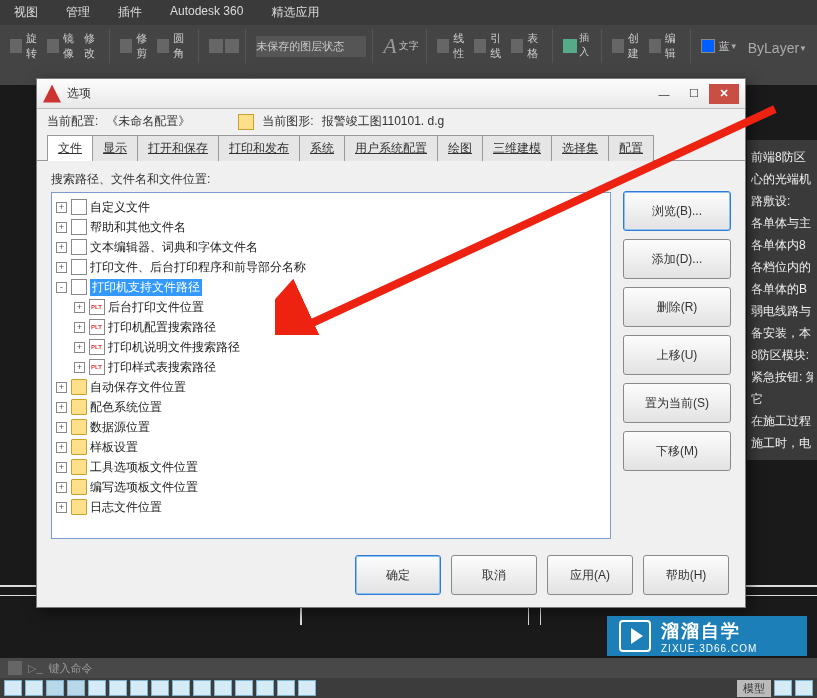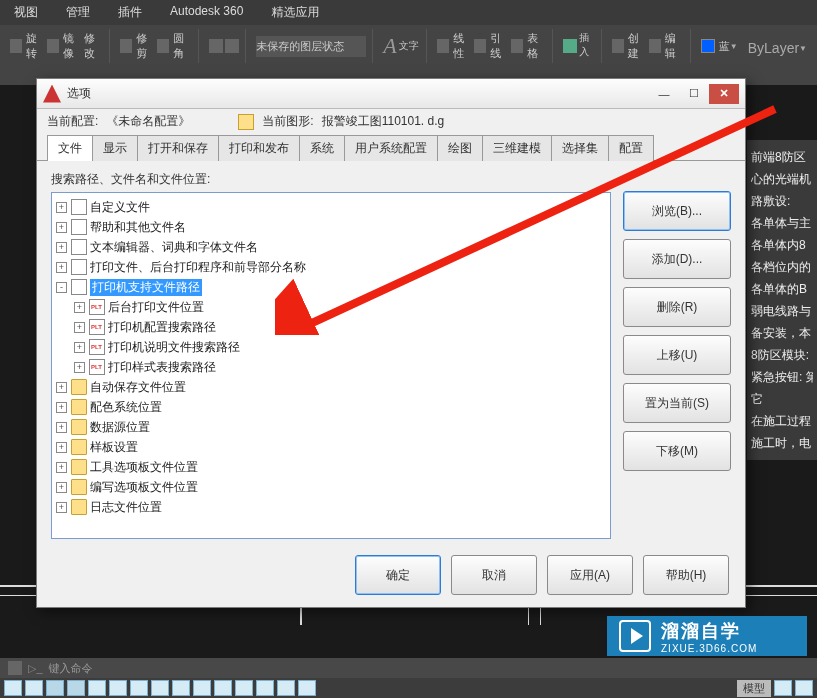--- a/index.html
+++ b/index.html
@@ -34,21 +34,21 @@
   font-size:11px; color:#333; }
 .win-close { background:#c94f45; color:#fff; font-weight:bold; }
 
 .cfg-row { display:flex; align-items:center; padding:4px 10px; font-size:12px; gap:8px; }
 .cfg-label { color:#333; }
 .cfg-val { color:#333; }
 .cfg-icon { width:16px; height:16px; background:#ffe08a; border:1px solid #c8a030; margin-left:40px; }
 
 .tabstrip { display:flex; padding-left:10px; font-size:12px; border-bottom:1px solid #999; }
 .tab { padding:4px 10px; background:#e6e6e6; border:1px solid #999; border-bottom:none;
-  margin-right:-1px; color:#333; position:relative; top:1px; }
+  margin-right:-1px; color:#333; position:relative; top:1px;text-decoration:underline; }
 .tab.active { background:#fff; font-weight:normal; z-index:2; }
 
 .tab-content { display:flex; padding:10px 14px; gap:12px; height:388px; }
 .tree-panel { flex:1; display:flex; flex-direction:column; }
 .tree-caption { font-size:12px; color:#333; margin-bottom:4px; }
 .tree { flex:1; background:#fff; border:1px solid #7a9ccf; overflow:auto; padding:4px 0; font-size:12px; }
 .tree-node { display:flex; align-items:center; height:20px; padding-left:4px; white-space:nowrap; }
 .exp { width:11px; height:11px; border:1px solid #888; display:flex; align-items:center;
   justify-content:center; font-size:9px; color:#555; margin-right:4px; background:#fff; line-height:1; }
 .spacer { width:18px; display:inline-block; }

